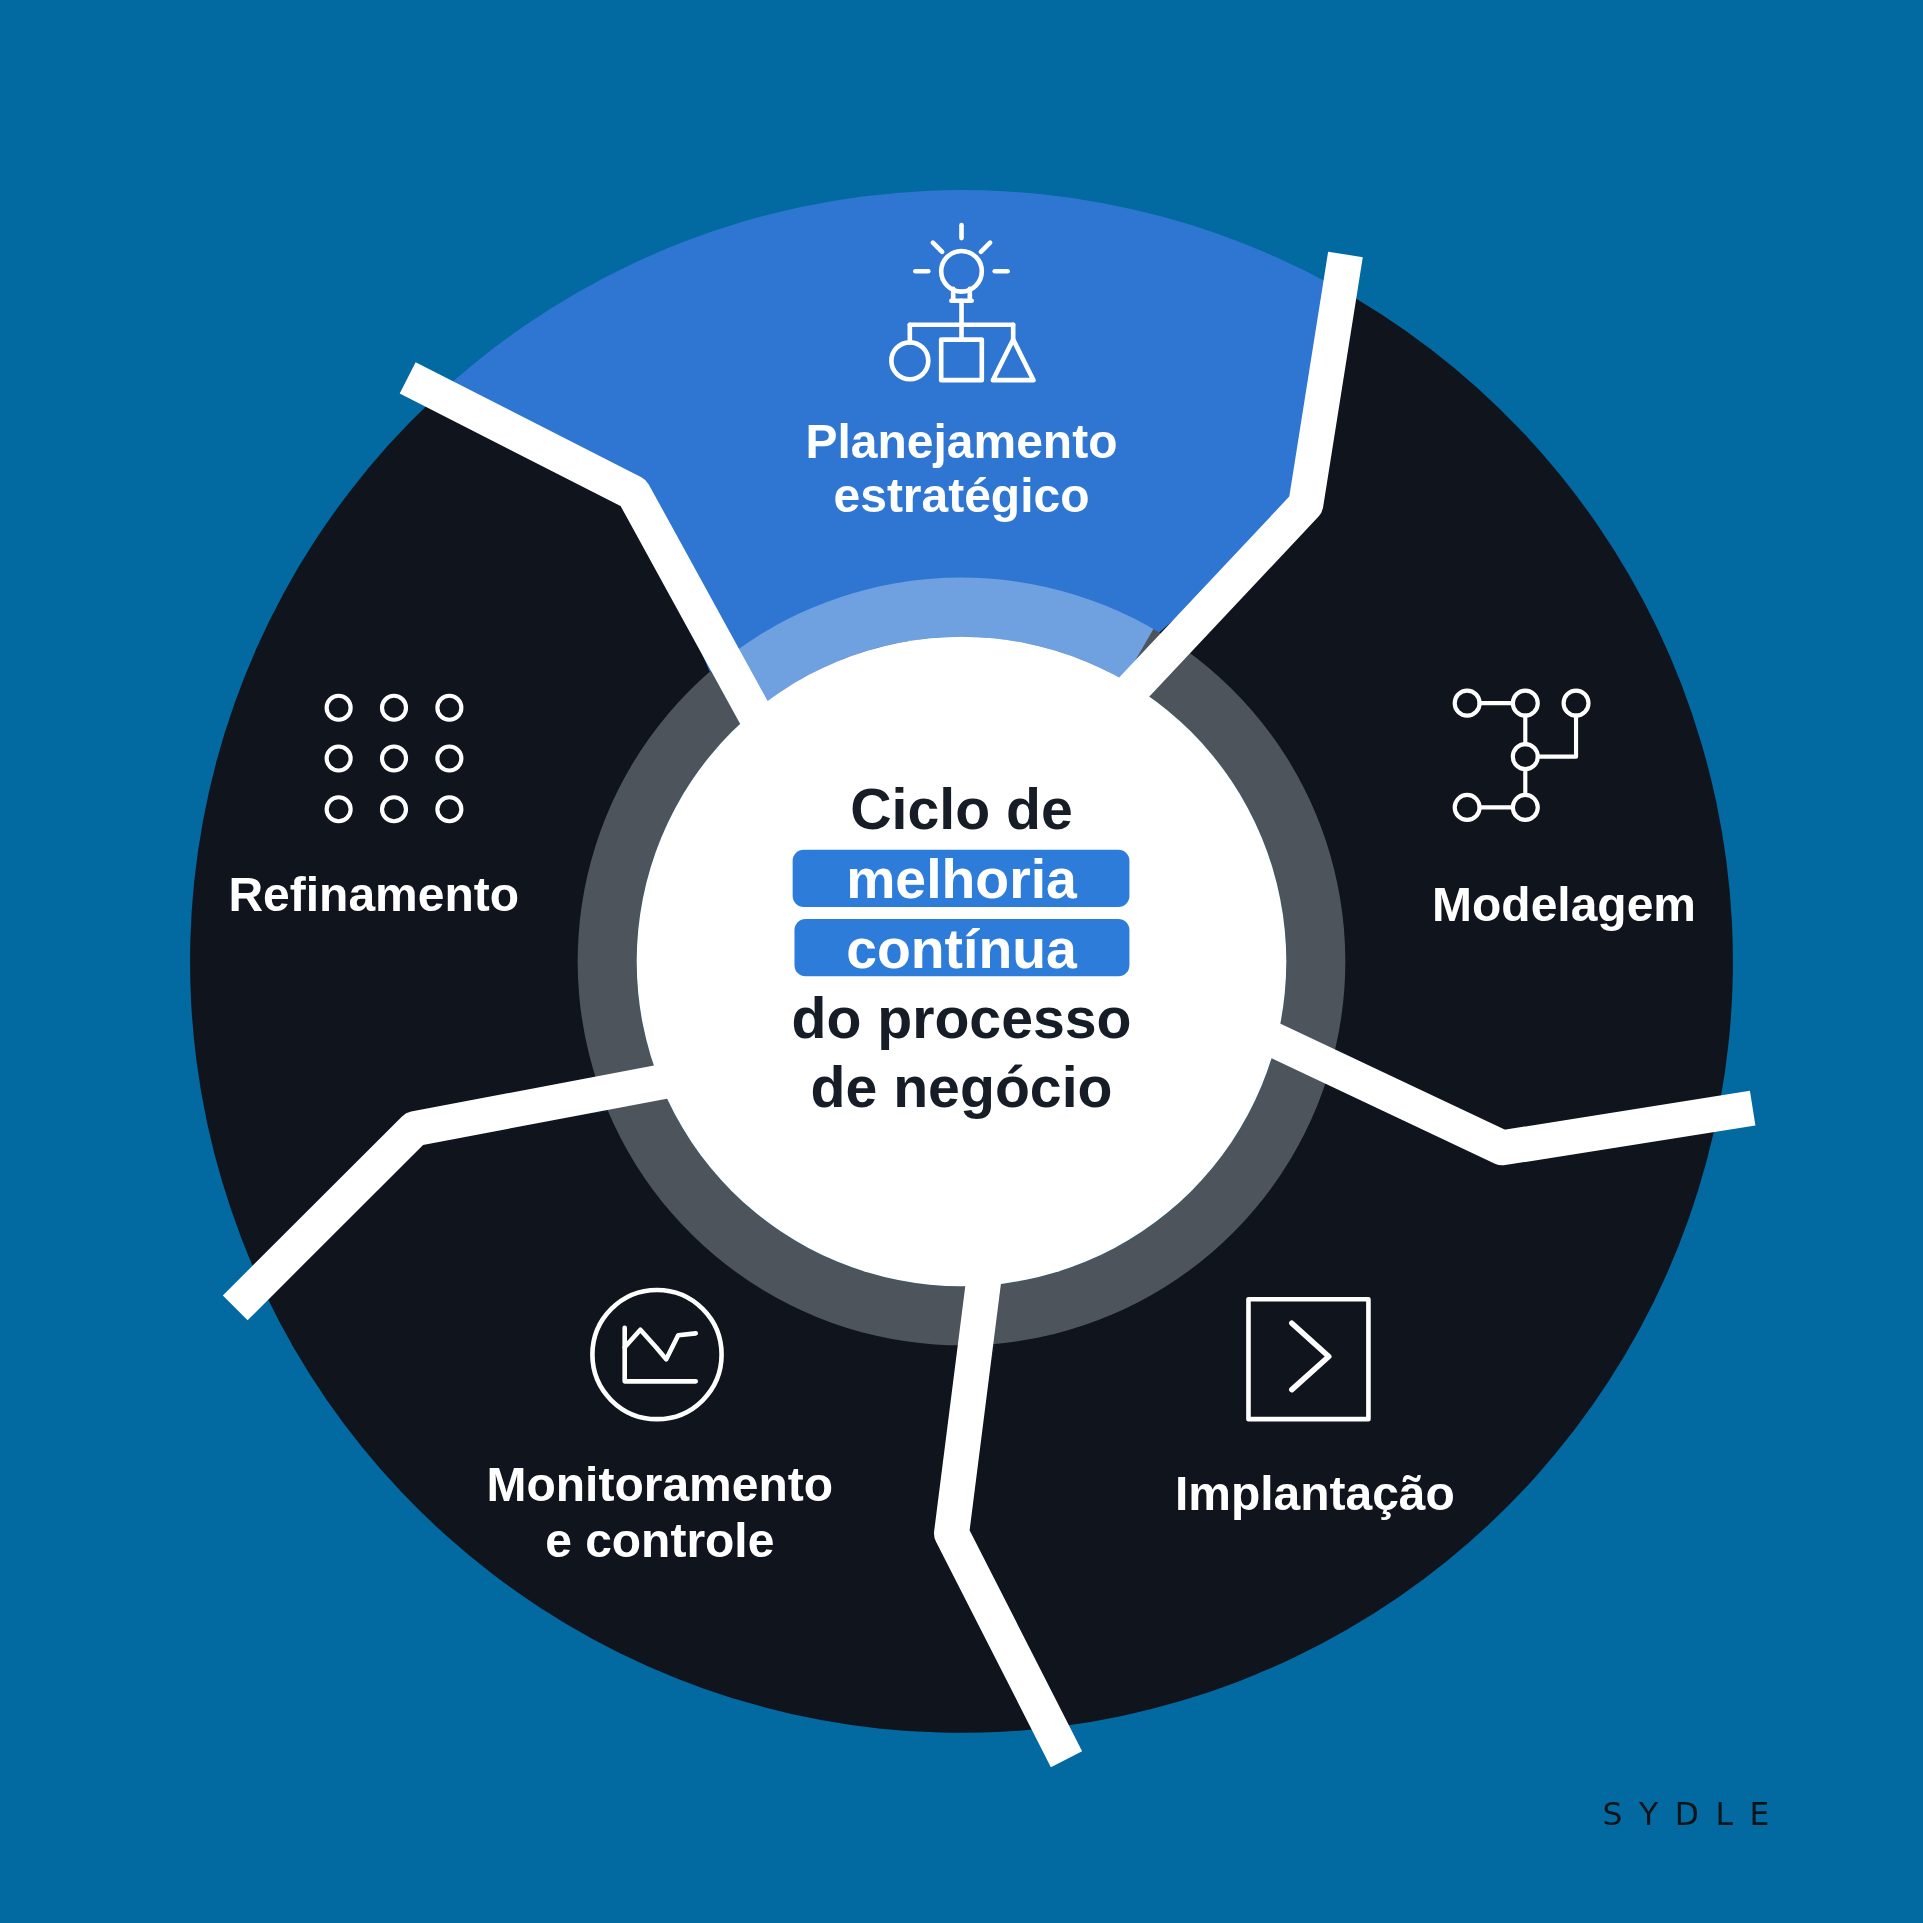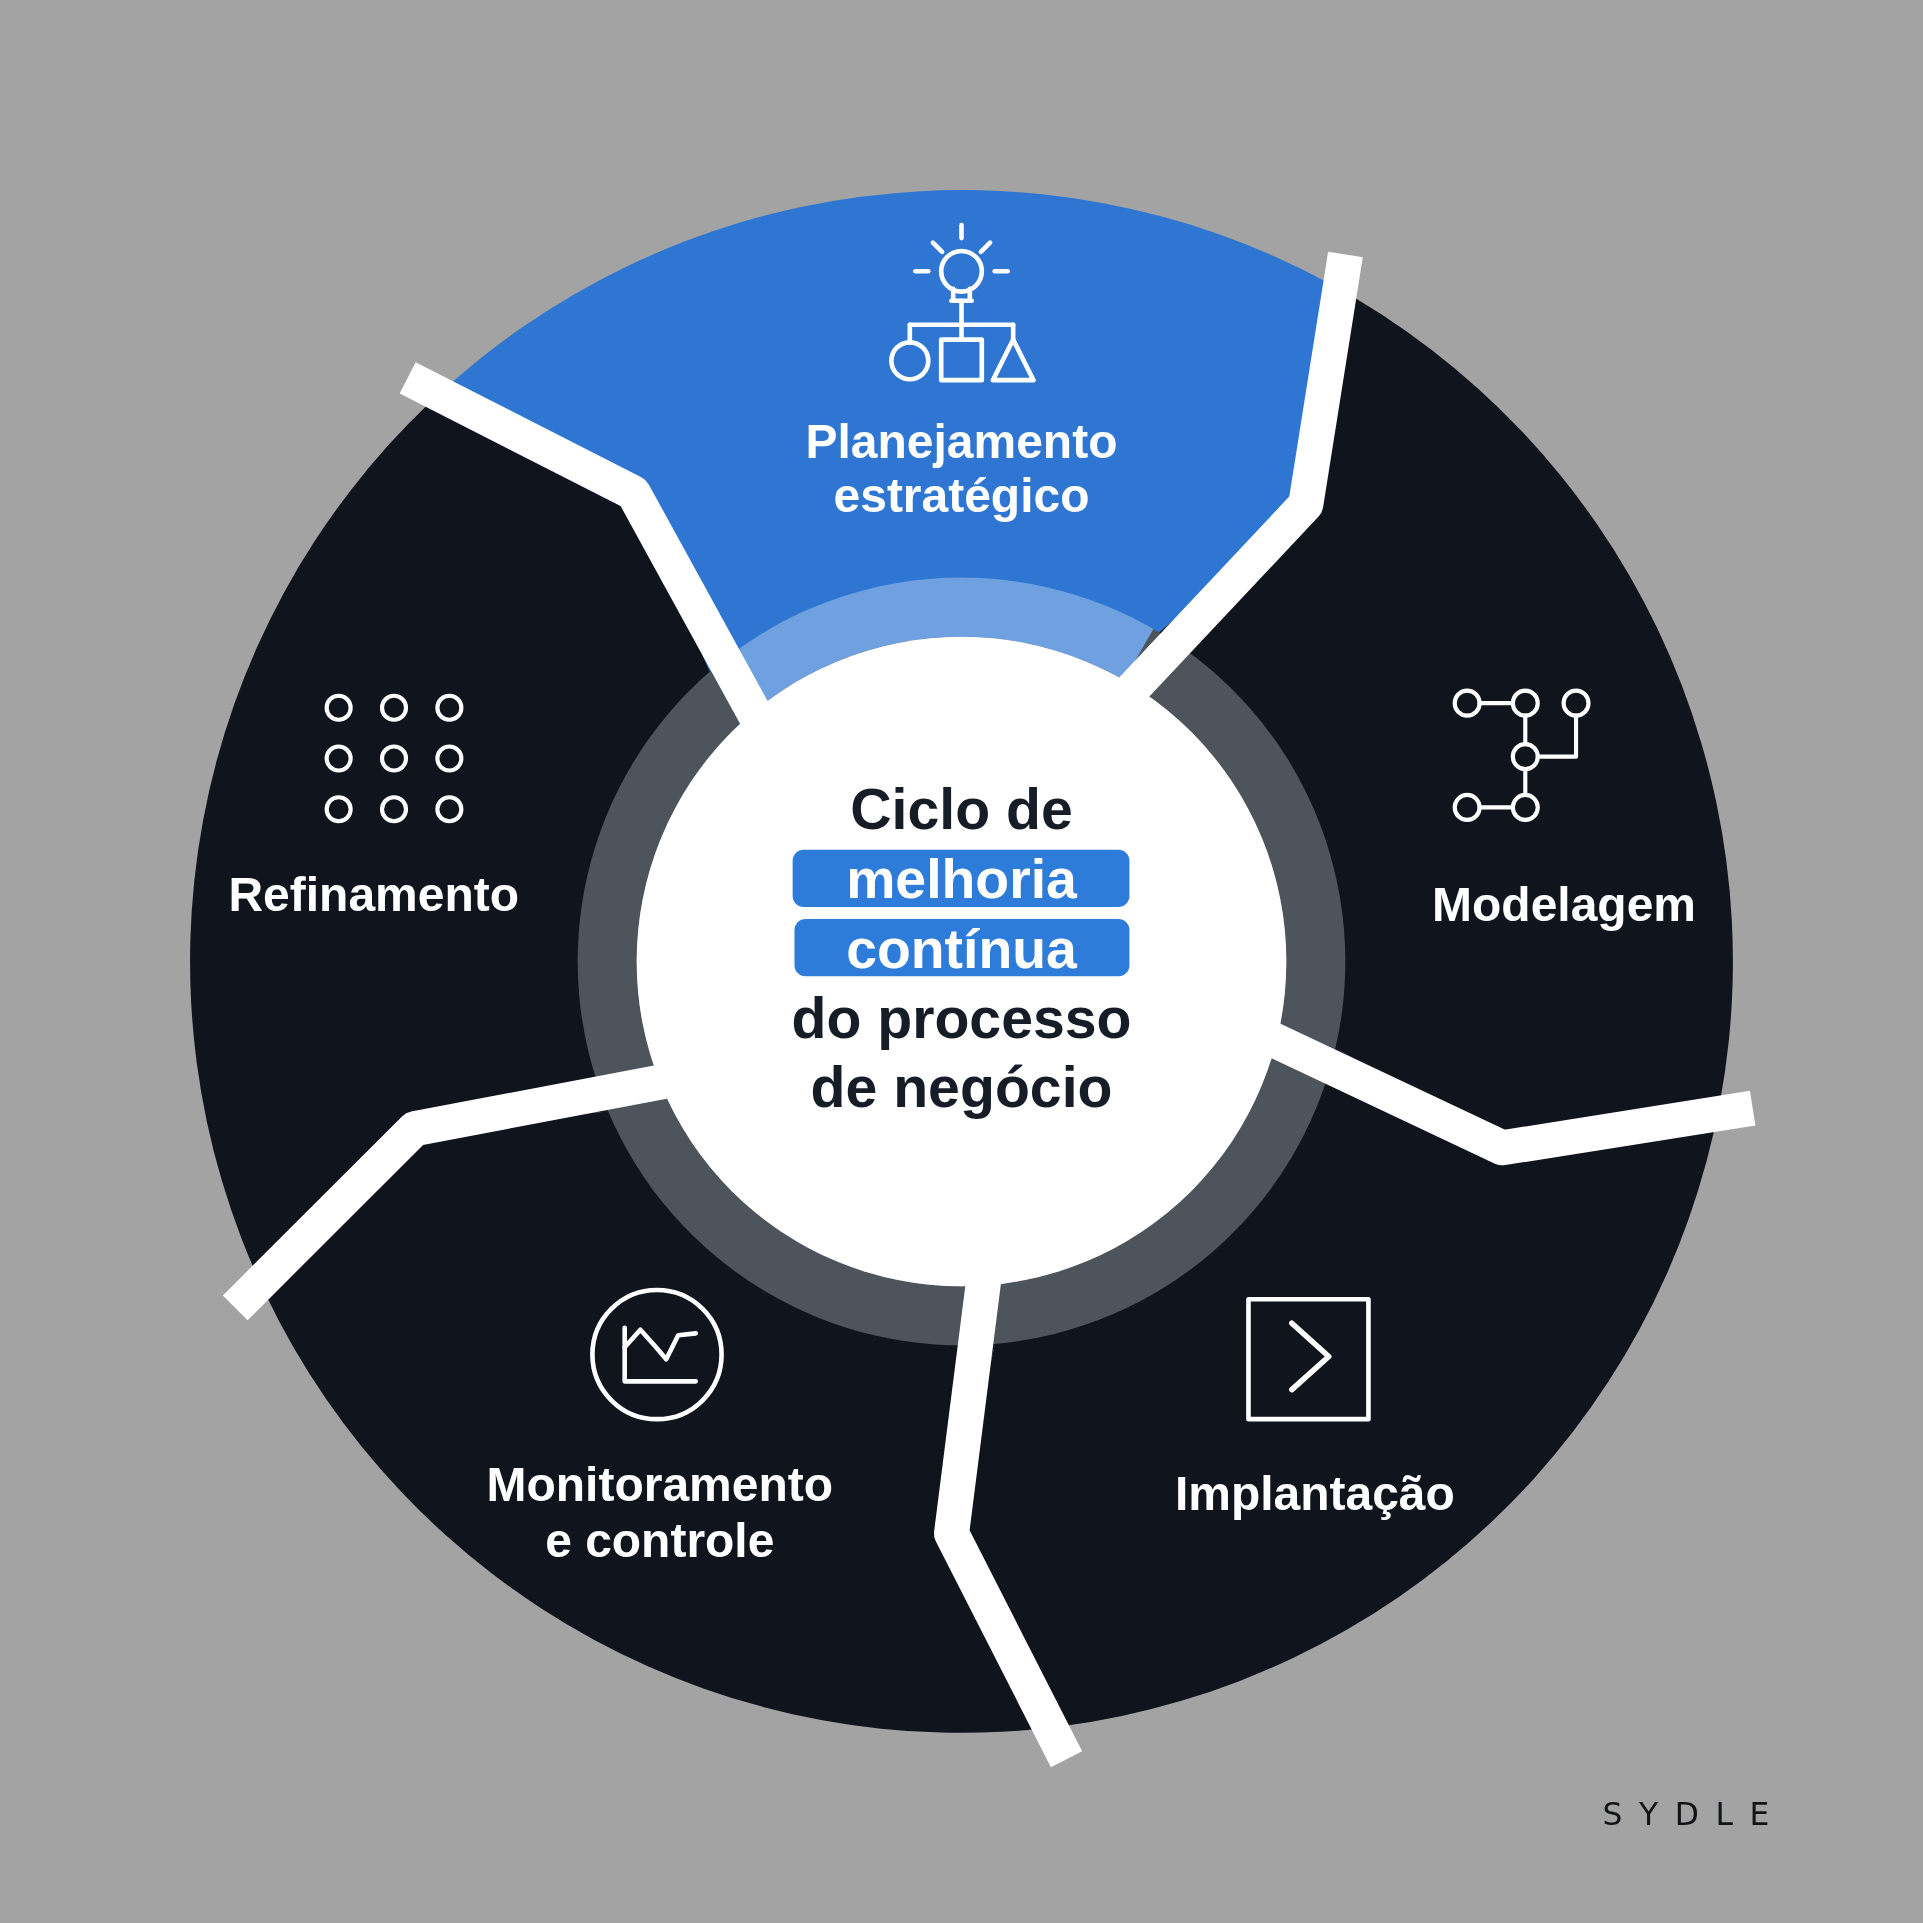--- a/index.html
+++ b/index.html
@@ -1,16 +1,16 @@
 <!DOCTYPE html>
 <html style="font-size:14.8px"><head>
 <meta charset="utf-8">
 <style>
   html,body{margin:0;padding:0;background:#ffffff;}
-  .stage{position:relative;width:1923px;height:1923px;background:#a3a3a3;overflow:hidden;}
+  .stage{position:relative;width:1923px;height:1923px;background:#0369a1;overflow:hidden;}
   svg{display:block;}
   .seg-label{font:600 52px "Liberation Sans", sans-serif;fill:#ffffff;text-anchor:middle;}
   .center-title{font:700 62px "Liberation Sans", sans-serif;fill:#171D26;text-anchor:middle;}
   .badge-text{font:700 60px "Liberation Sans", sans-serif;fill:#ffffff;text-anchor:middle;}
   .brand-text{font:400 34px "DejaVu Sans", sans-serif;fill:#101418;text-anchor:middle;letter-spacing:18px;}
   .icon-stroke{fill:none;stroke:#ffffff;stroke-linecap:round;stroke-linejoin:round;}
 </style>
 </head>
 <body>
 

